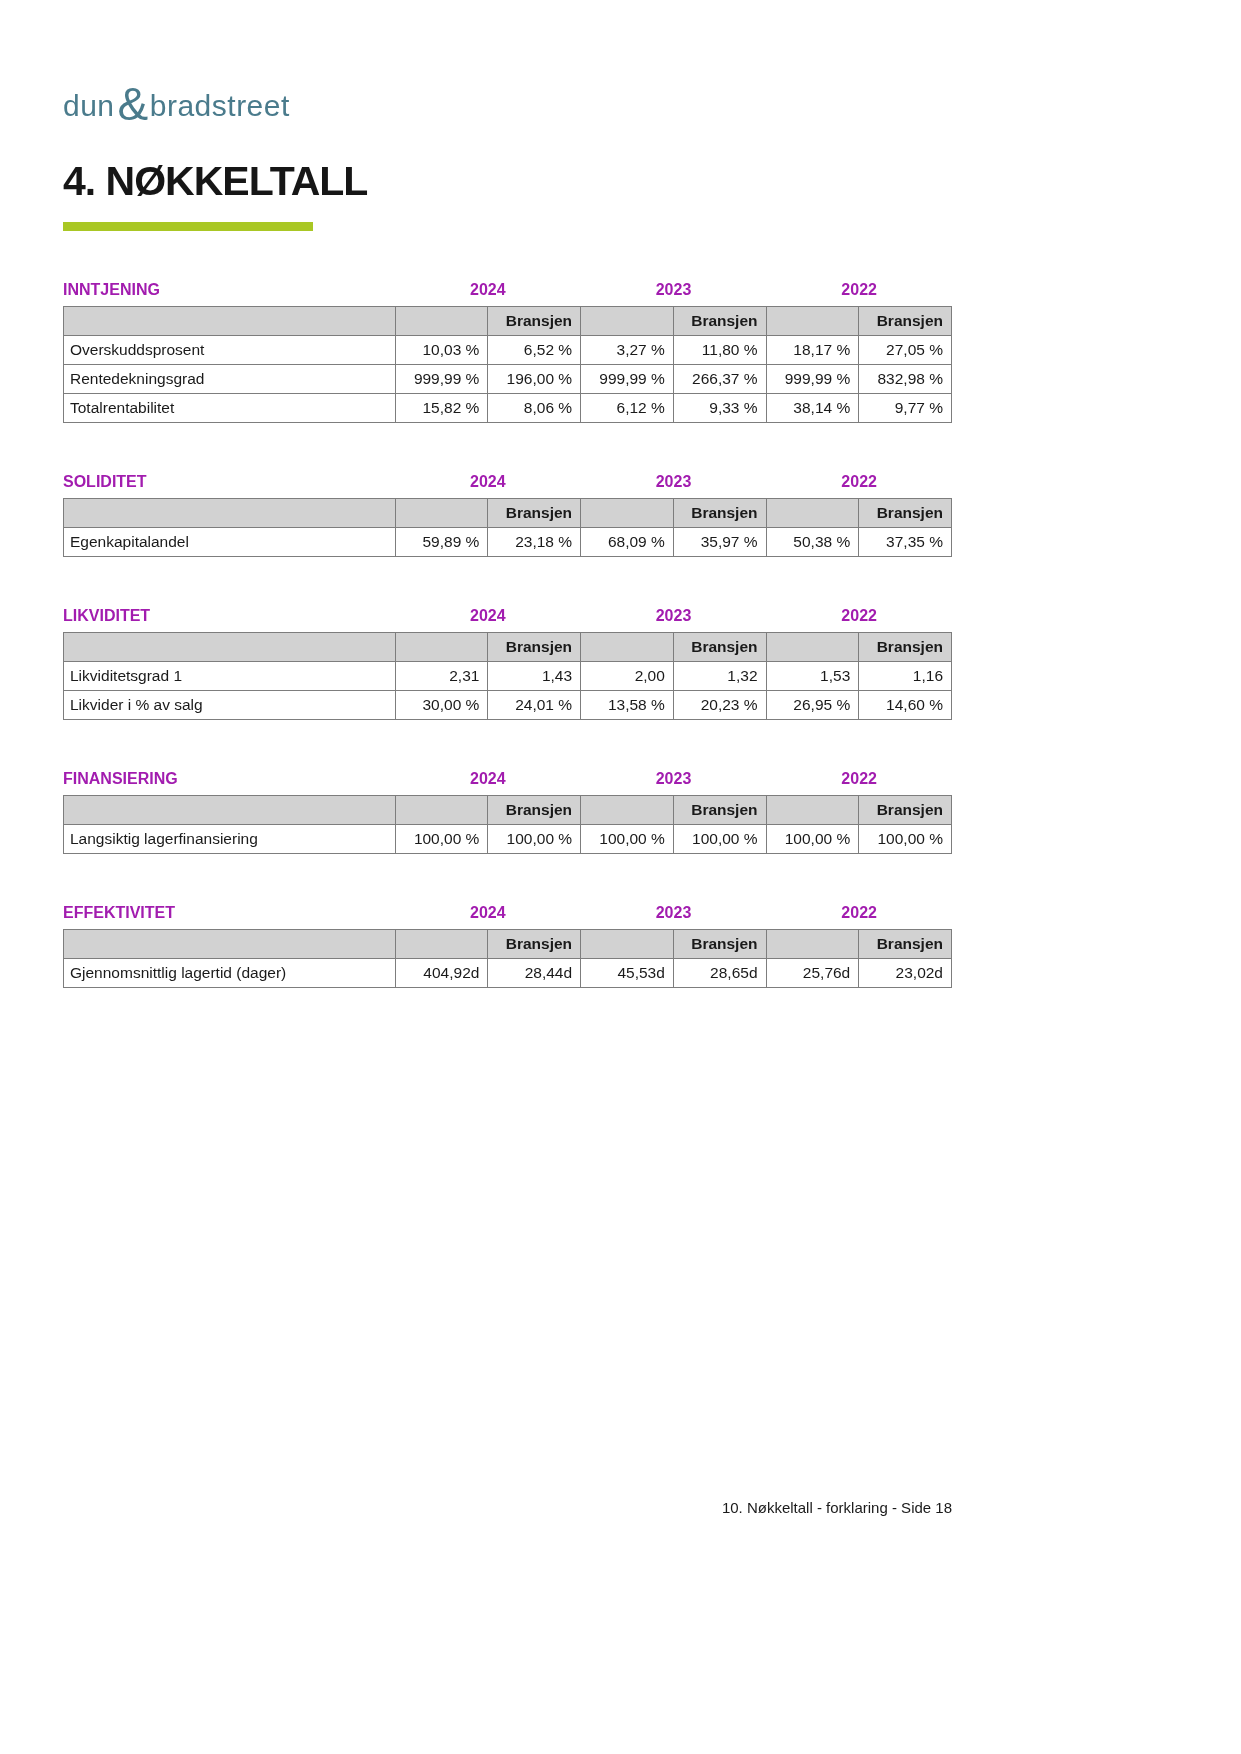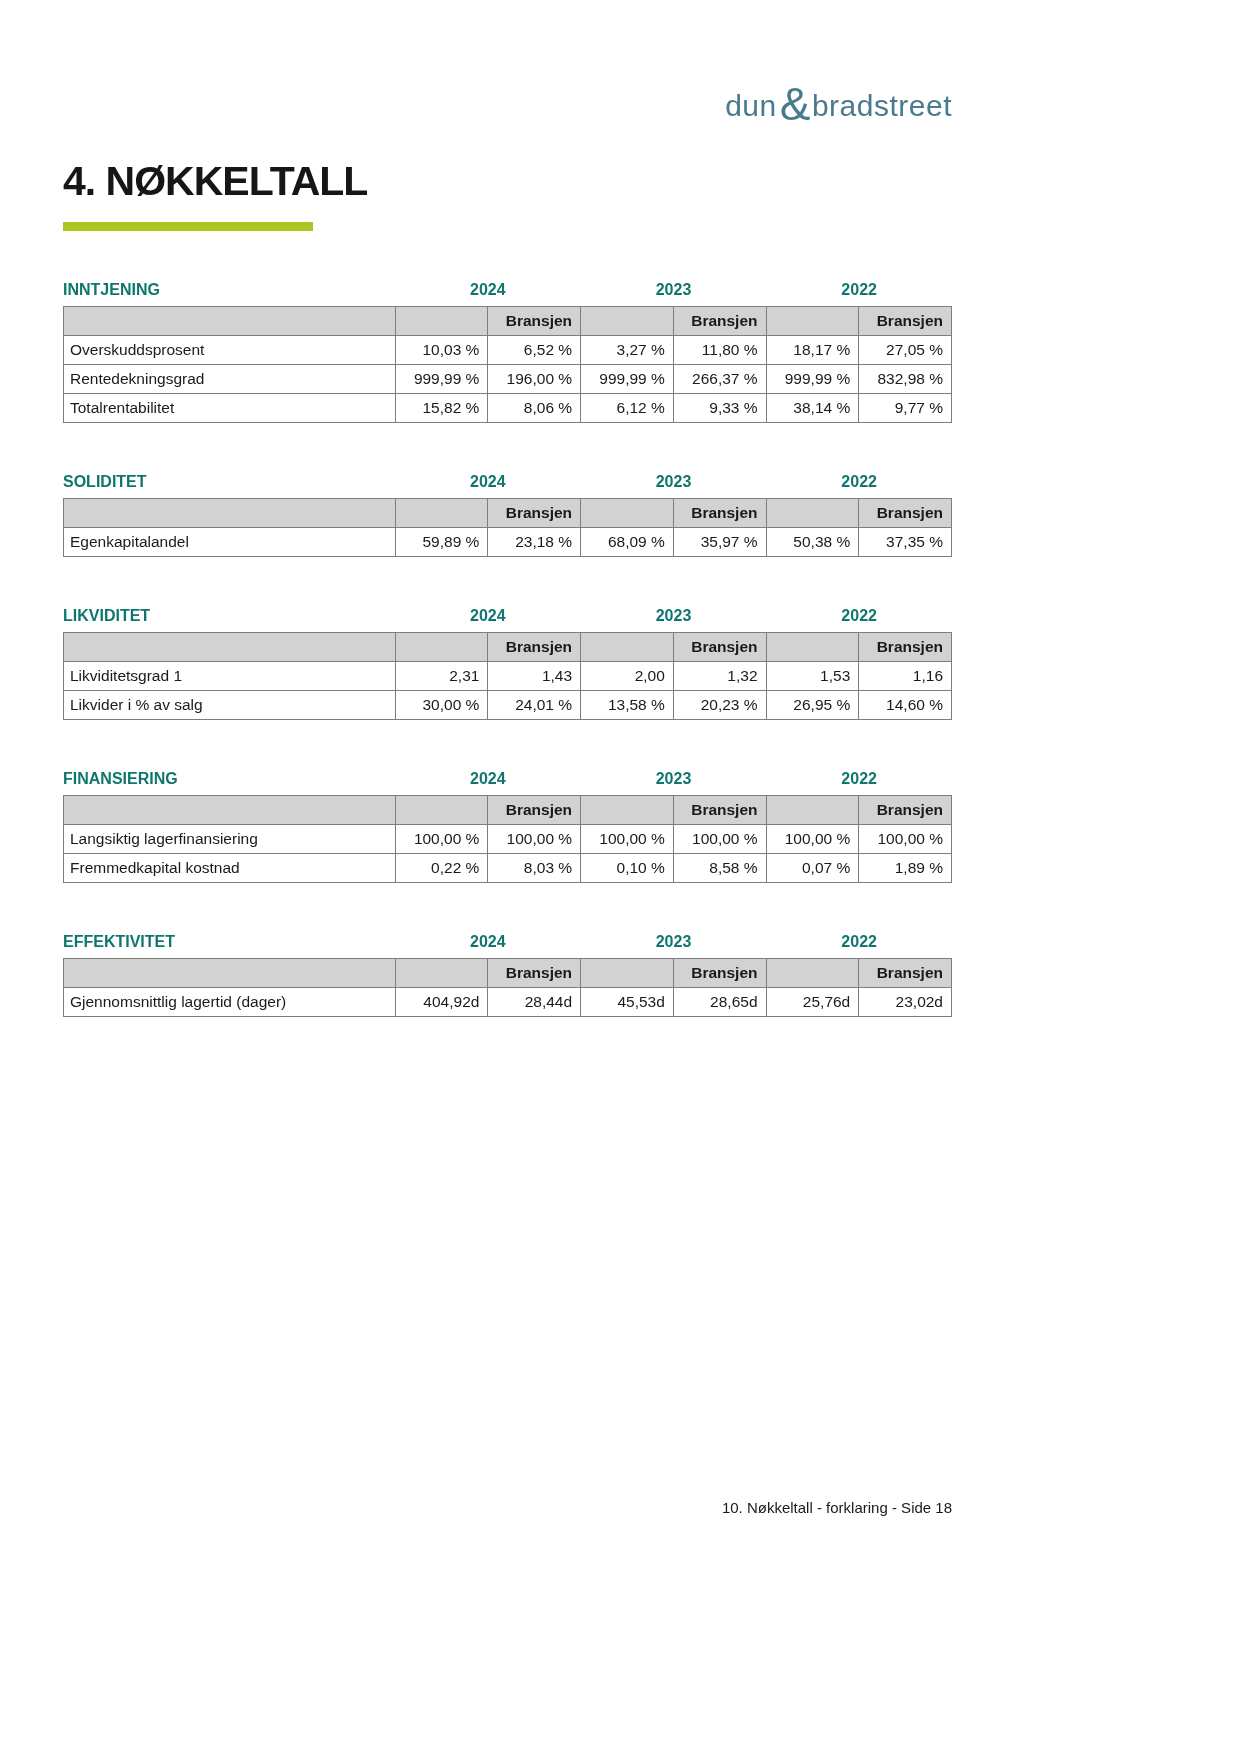--- a/index.html
+++ b/index.html
@@ -16,21 +16,20 @@
     overflow: hidden;
   }
   .content {
     position: relative;
     margin-left: 63px;
     width: 889px;
   }
   
   .logo-row {
     display: flex;
-    justify-content: flex-end;
     align-items: center;
     padding-top: 101px;
     height: 110px;
   }
   .logo {
     display: flex;
     align-items: center;
     color: #4A7B8C;
     font-size: 30px;
     letter-spacing: 0.5px;
@@ -58,21 +57,21 @@
     background: #A9C724;
   }
   
   .section { margin-top: 50px; }
   .section-header {
     display: flex;
     align-items: flex-end;
     font-weight: bold;
     font-size: 16px;
     margin-bottom: 7px;
-    color: #0f766e;
+    color: #a21caf;
   }
   .section-title { width: 37.35%; }
   .year-label { width: 20.8833%; text-align: center; }
   table {
     width: 100%;
     border-collapse: collapse;
     table-layout: fixed;
     font-size: 15.5px;
     padding-left: 37px;
   }
@@ -303,29 +302,20 @@
       <tbody>
               <tr>
                 <td class="label-cell">Langsiktig lagerfinansiering</td>
                 <td class="value-cell">100,00 %</td>
                 <td class="value-cell">100,00 %</td>
                 <td class="value-cell">100,00 %</td>
                 <td class="value-cell">100,00 %</td>
                 <td class="value-cell">100,00 %</td>
                 <td class="value-cell">100,00 %</td>
               </tr>
-              <tr>
-                <td class="label-cell">Fremmedkapital kostnad</td>
-                <td class="value-cell">0,22 %</td>
-                <td class="value-cell">8,03 %</td>
-                <td class="value-cell">0,10 %</td>
-                <td class="value-cell">8,58 %</td>
-                <td class="value-cell">0,07 %</td>
-                <td class="value-cell">1,89 %</td>
-              </tr>
             </tbody>
     </table>
   </section>
 
   <section class="section">
     <div class="section-header">
       <div class="section-title">EFFEKTIVITET</div>
       <div class="year-label">2024</div>
       <div class="year-label">2023</div>
       <div class="year-label">2022</div>

